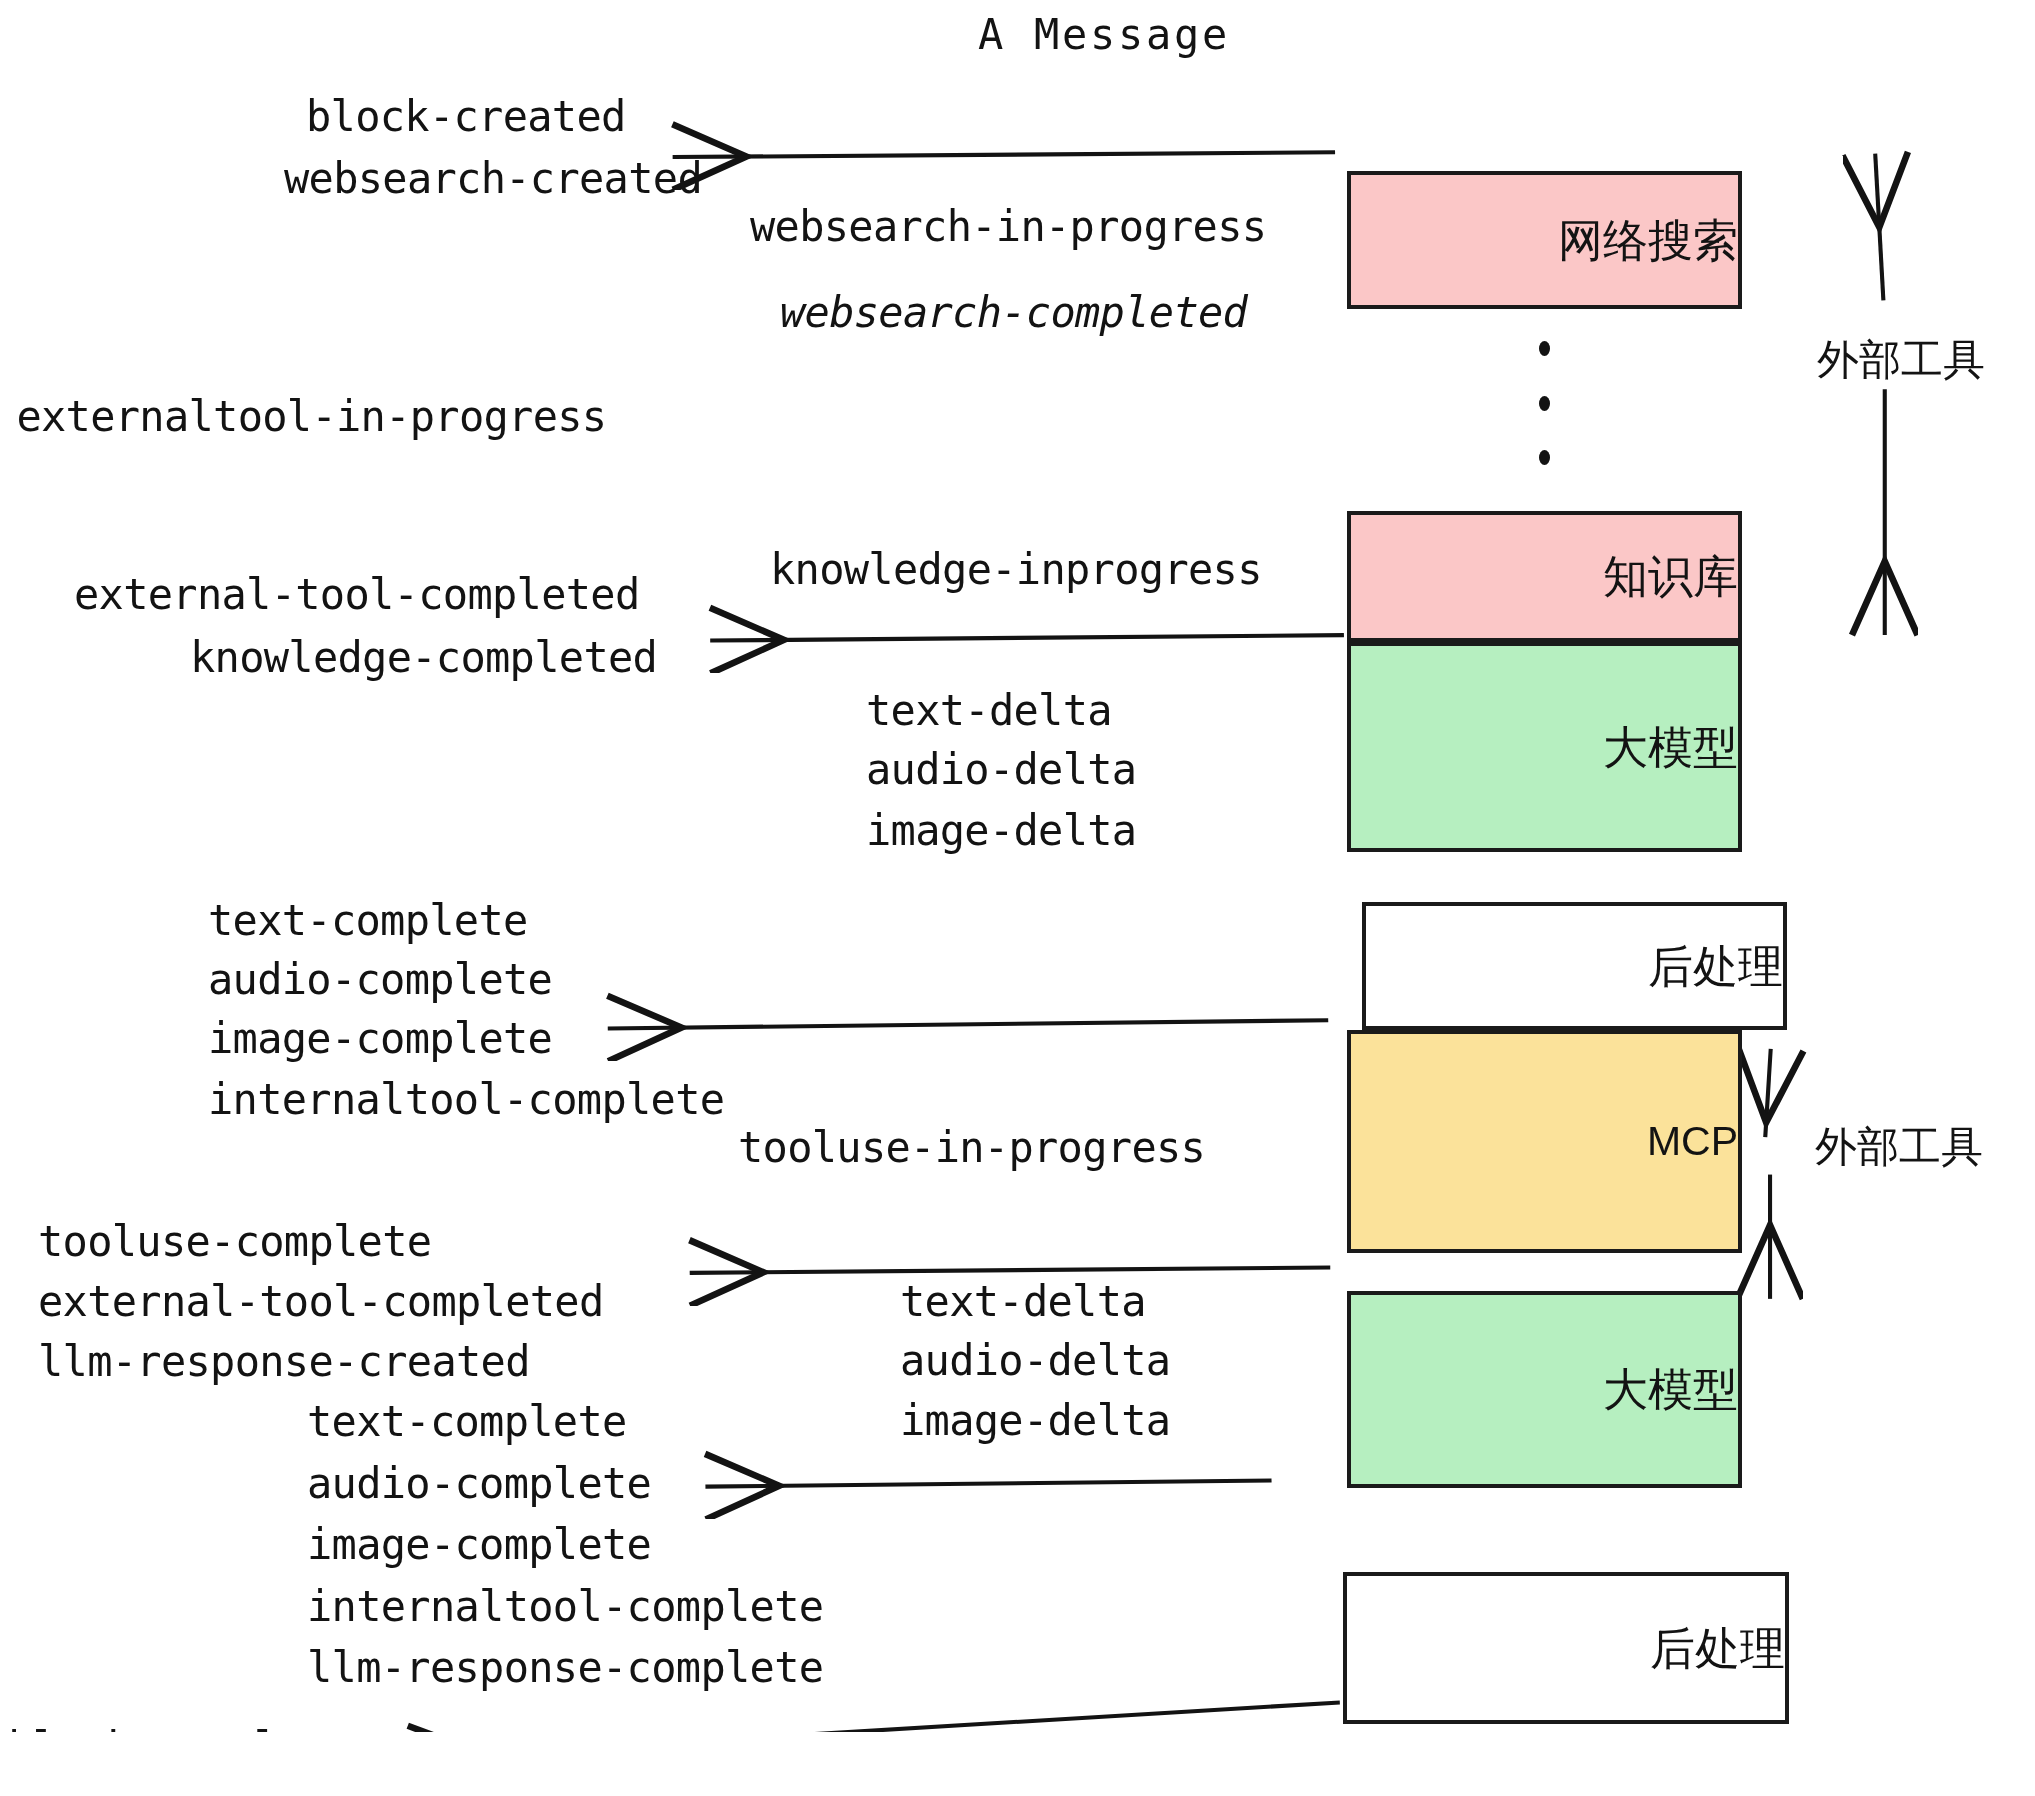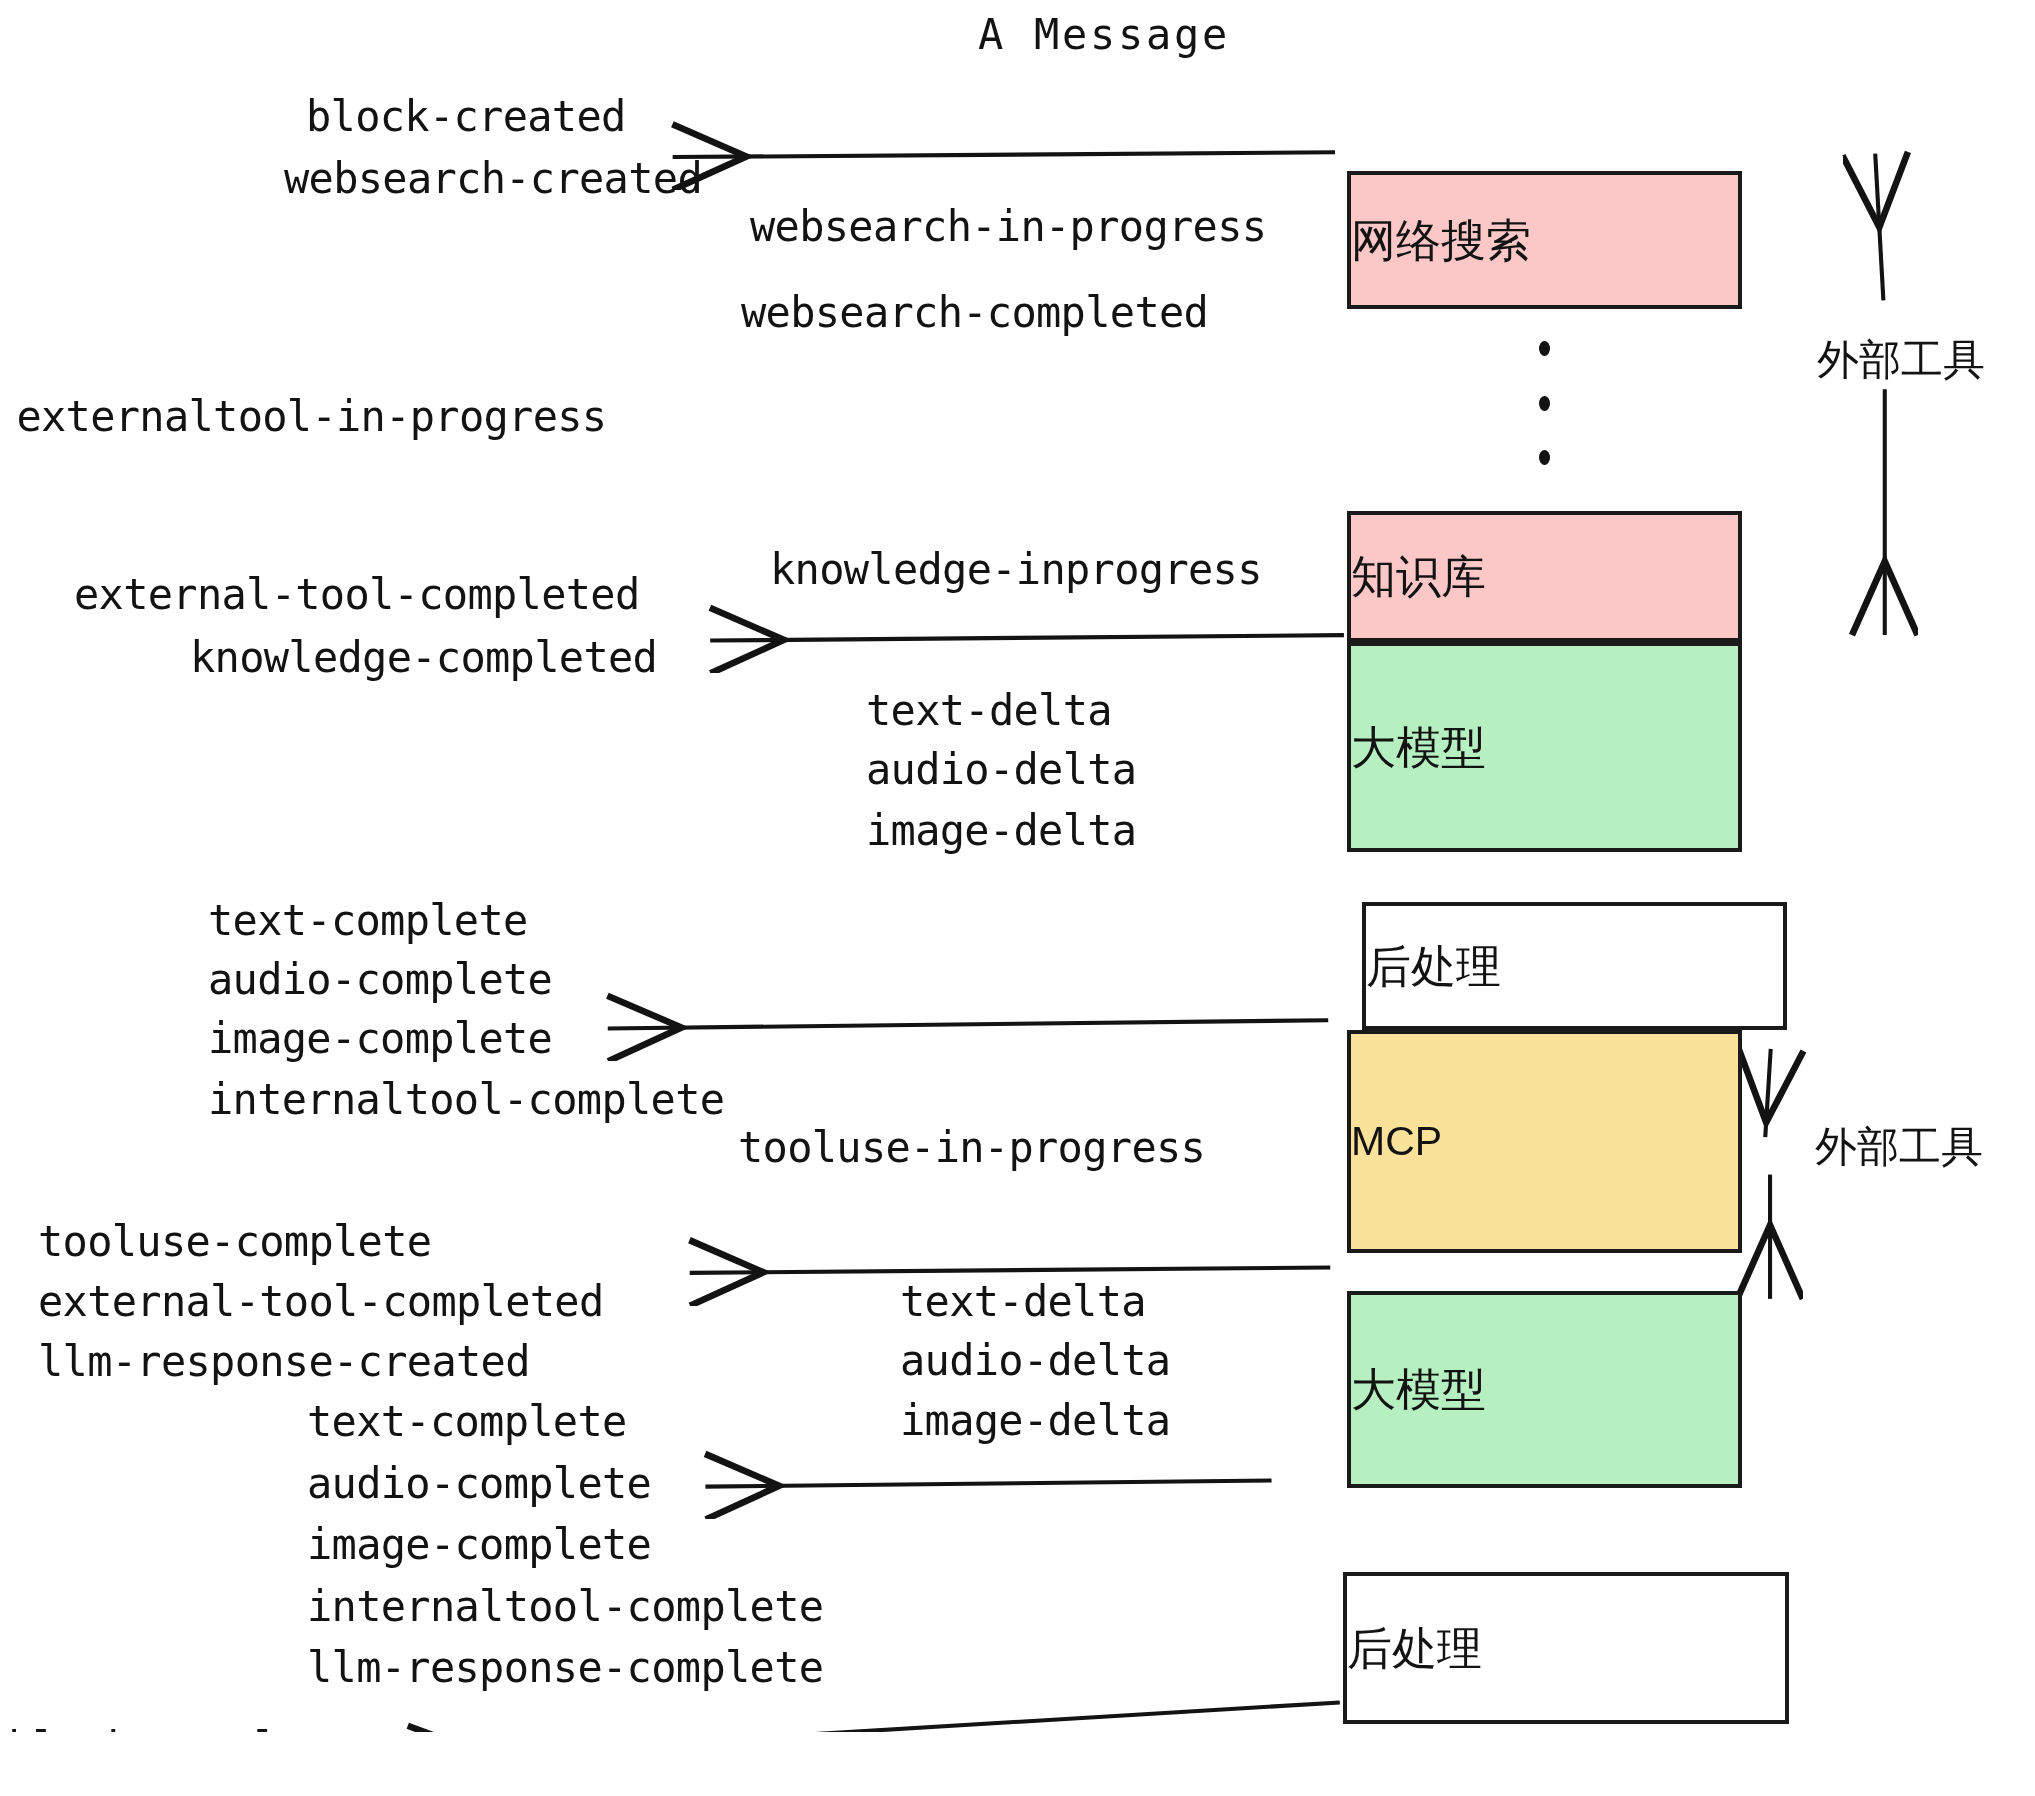--- a/index.html
+++ b/index.html
@@ -32,21 +32,21 @@
     font-size: 42px;
     letter-spacing: 2.7px;
     line-height: 1;
   }
   .box {
     position: absolute;
     box-sizing: border-box;
     border: 4.8px solid #1a1a1a;
     display: flex;
     align-items: center;
-    justify-content: flex-start;
+    justify-content: flex-end;
     font-family: "DejaVu Sans", sans-serif;
     font-size: 45px;
     color: #131313;
     line-height: 1;
   }
   .box.mono {
     font-family: Liberation Sans, sans-serif;
     font-size: 41px;
   }
   .cjk-side {
@@ -129,21 +129,21 @@
         <span>大模型</span>
       </div>
       <div class="box" style="left: 1343px; top: 1572px; width: 446px; height: 152px; background: rgb(255, 255, 255);">
         <span>后处理</span>
       </div>
     </div>
   <div id="events-layer">
       <div class="label" style="left: 306px; top: 96px;">block-created</div>
       <div class="label" style="left: 272px; top: 158px; margin-left: 12px;">websearch-created</div>
       <div class="label" style="left: 750px; top: 206px;">websearch-in-progress</div>
-      <div class="label" style="left: 741px; top: 292px;">websearch-completed</div>
+      <div class="label" style="left: 780px; top: 292px; font-style: italic;">websearch-completed</div>
       <div class="label" style="left: 16.4px; top: 396px;">externaltool-in-progress</div>
       <div class="label" style="left: 770px; top: 542px; margin-top: 7px;">knowledge-inprogress</div>
       <div class="label" style="left: 74px; top: 574px;">external-tool-completed</div>
       <div class="label" style="left: 190px; top: 637px;">knowledge-completed</div>
       <div class="label" style="left: 866px; top: 690px;">text-delta</div>
       <div class="label" style="left: 866px; top: 749px;">audio-delta</div>
       <div class="label" style="left: 866px; top: 810px;">image-delta</div>
       <div class="label" style="left: 208px; top: 900px;">text-complete</div>
       <div class="label" style="left: 208px; top: 959px;">audio-complete</div>
       <div class="label" style="left: 208px; top: 1018px;">image-complete</div>

